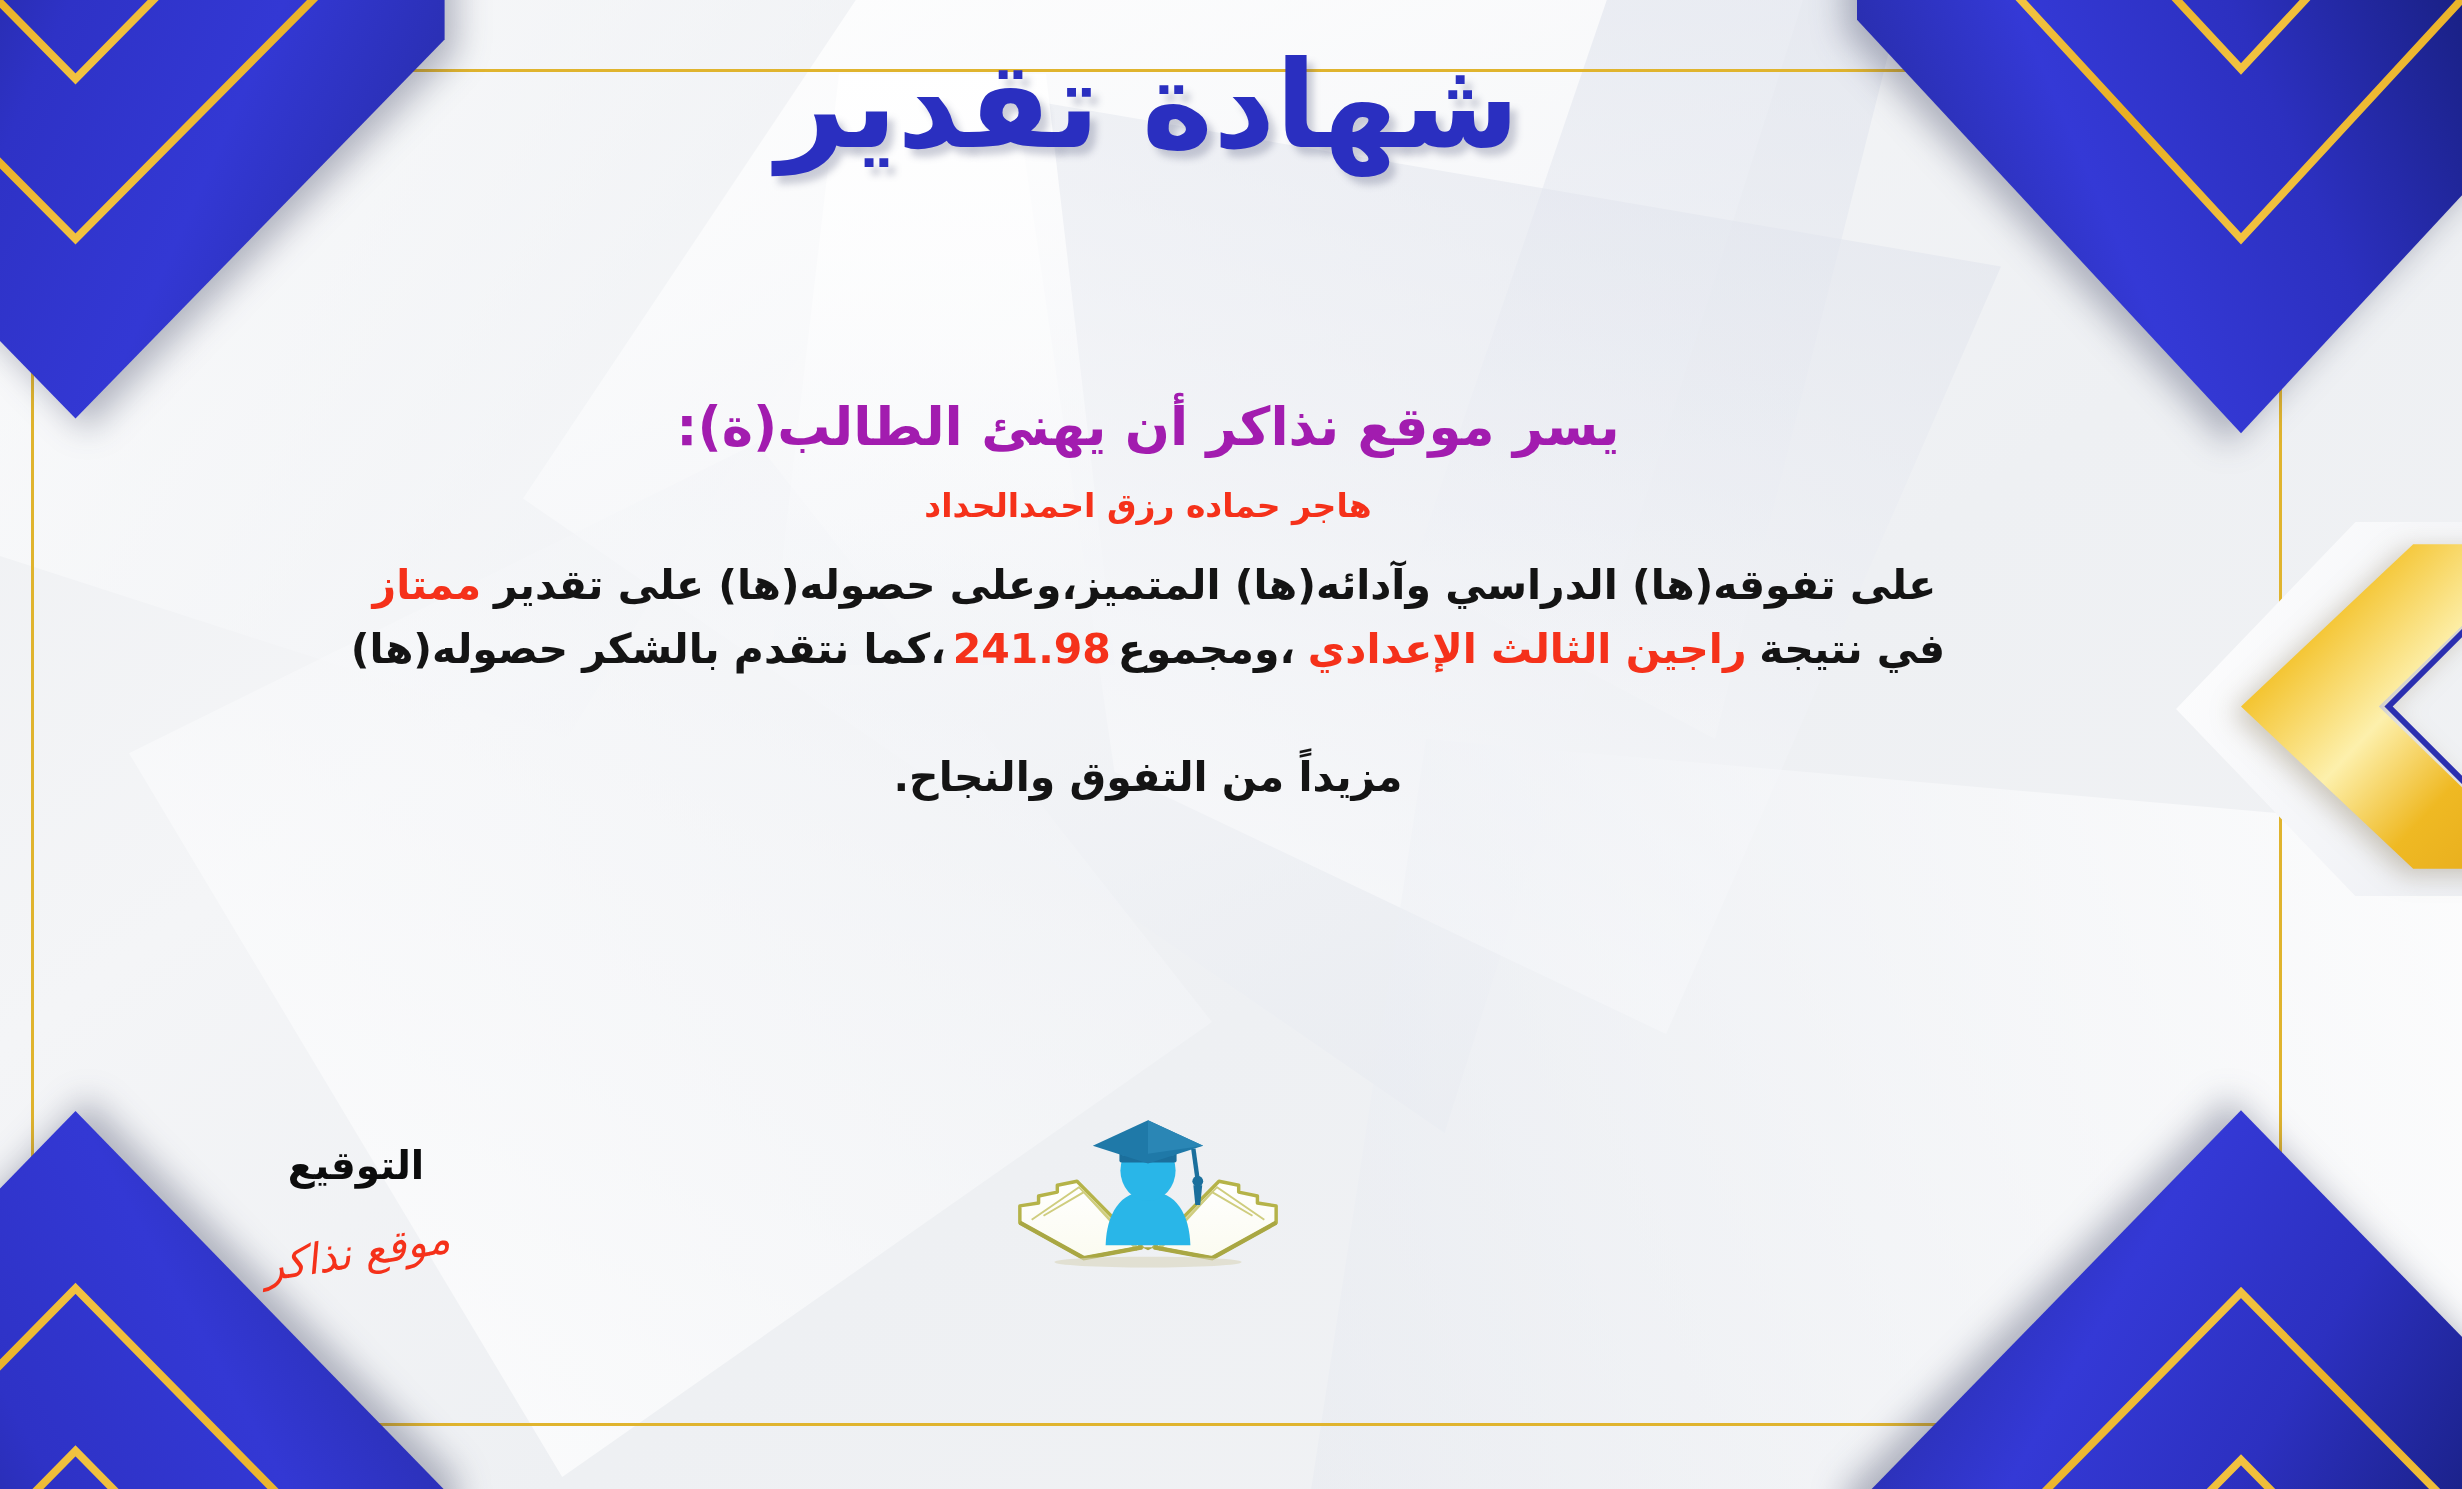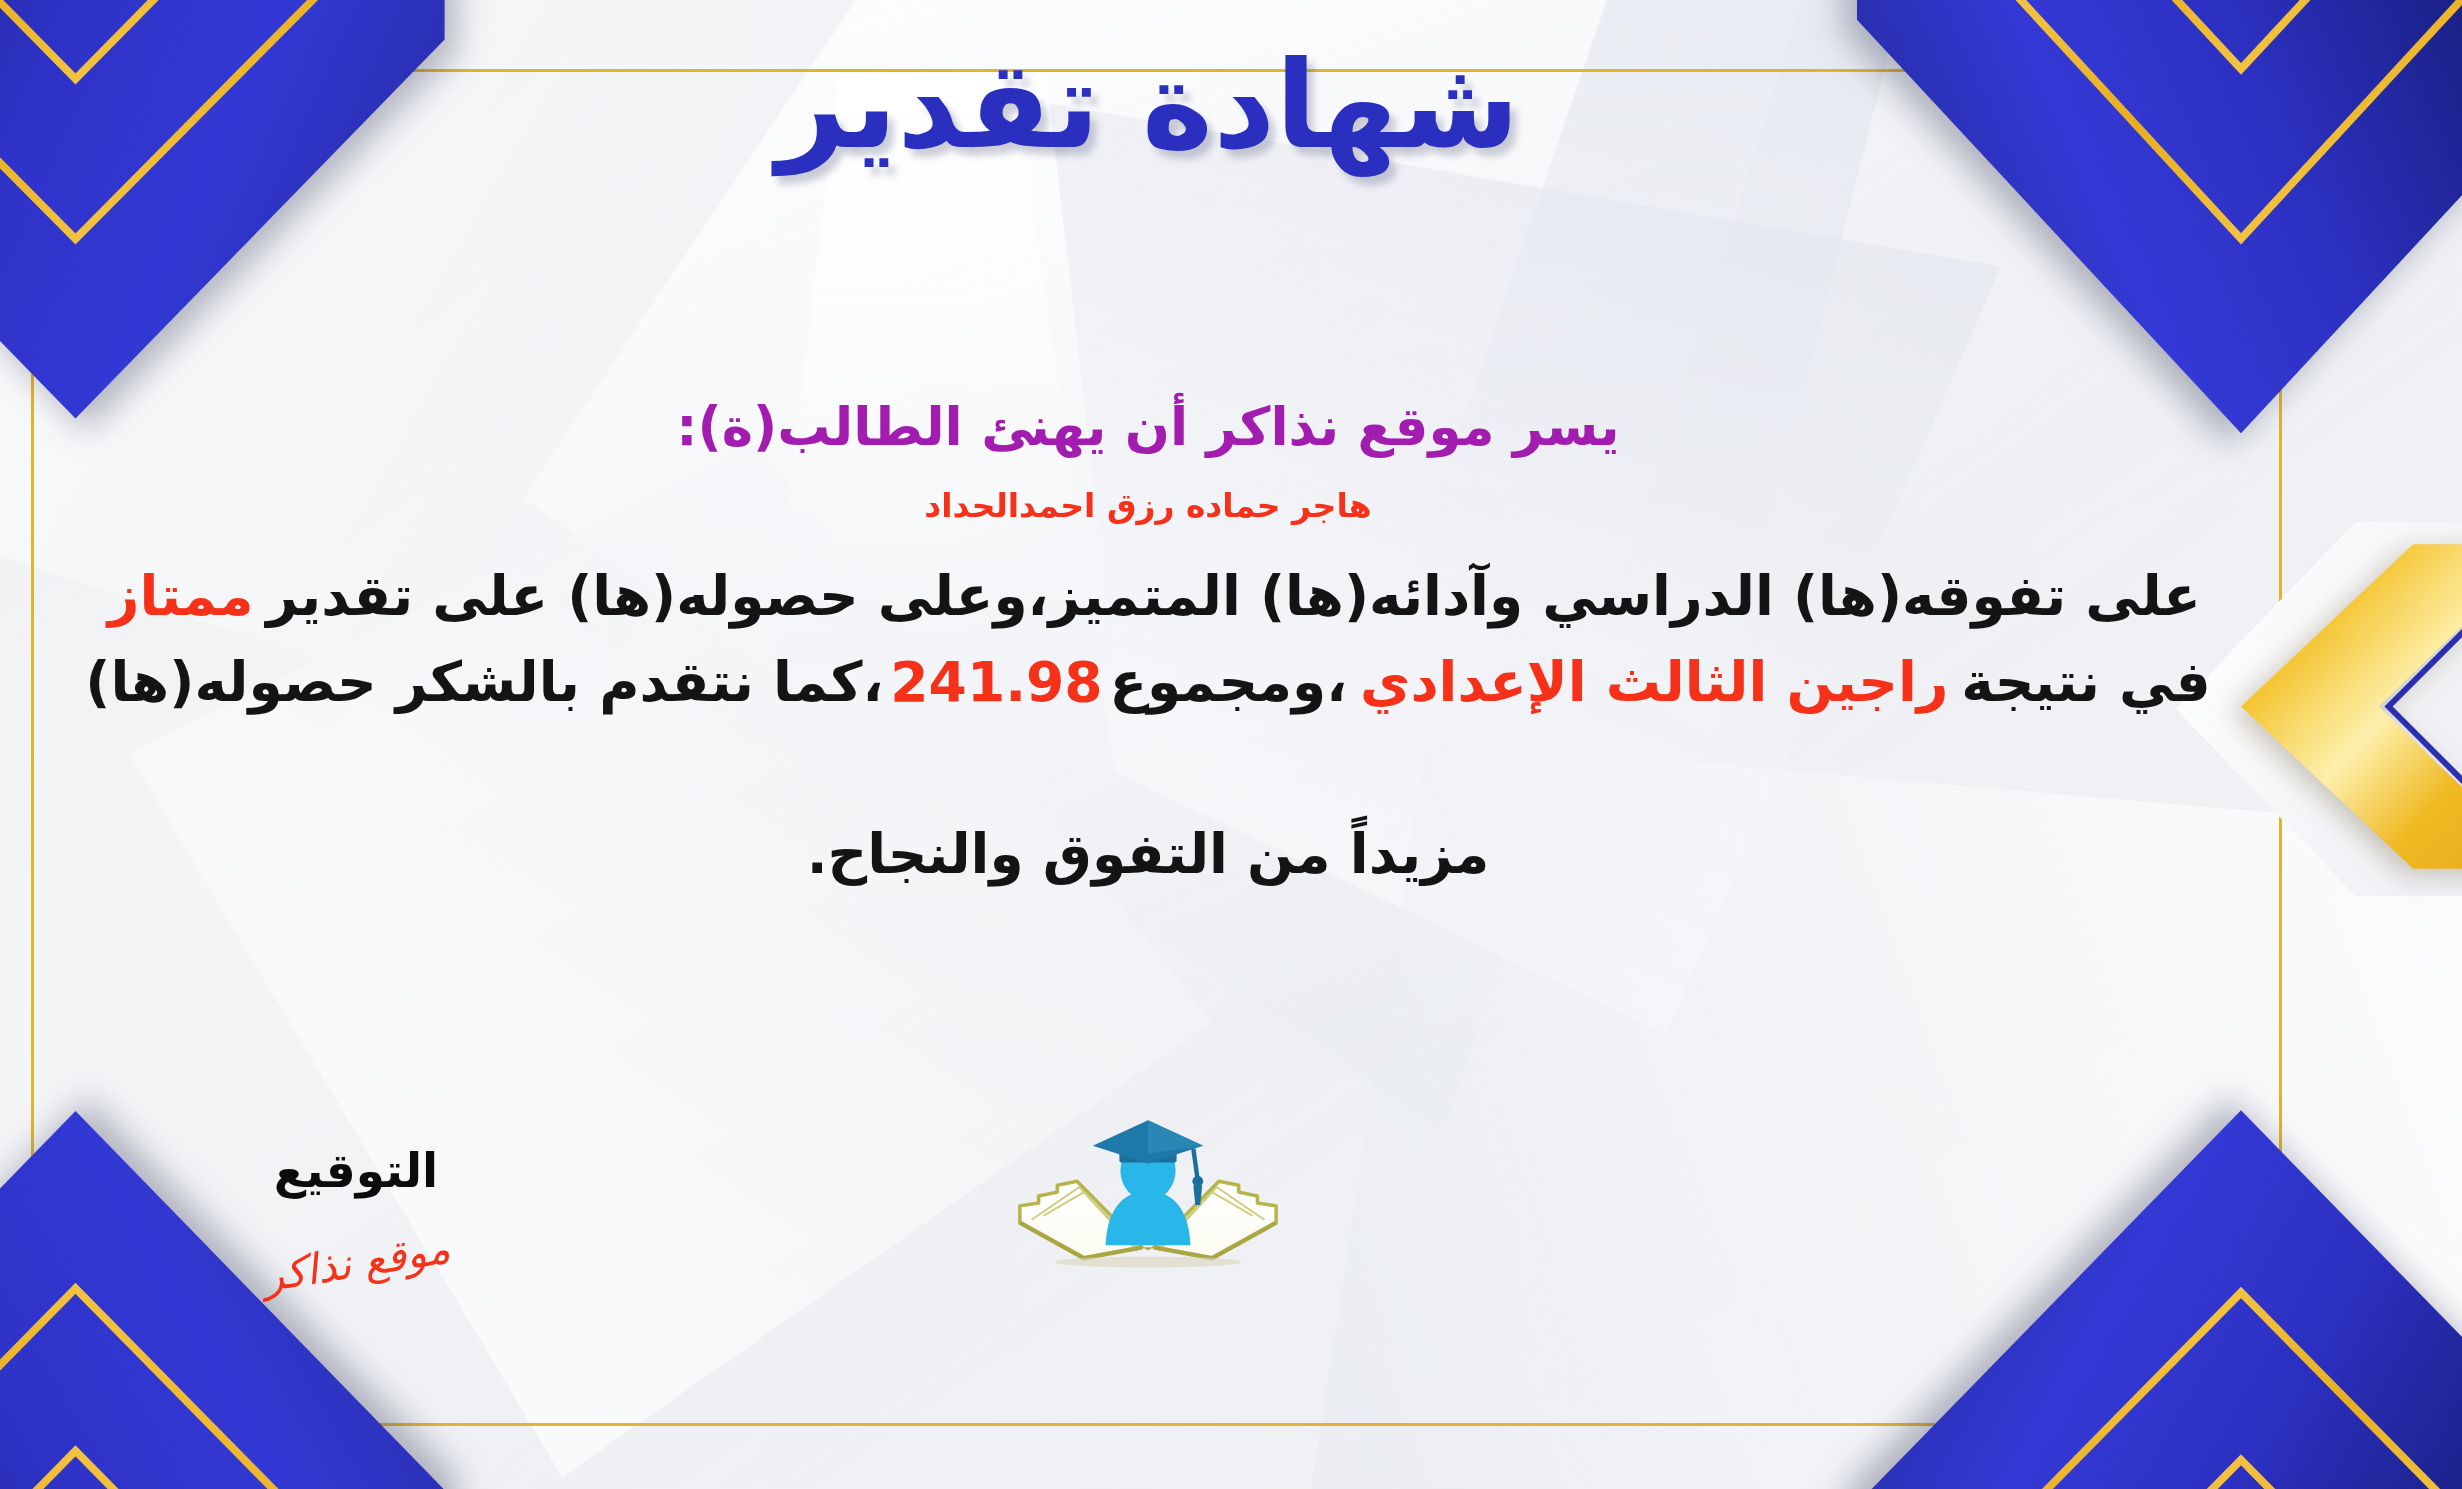--- a/index.html
+++ b/index.html
@@ -176,21 +176,21 @@
 
   .line-name {
     font-size: 33px;
     font-weight: 600;
     color: #f5311a;
     line-height: 1.4;
     margin-bottom: 25.6px;
   }
 
   .para {
-    font-size: 55px;
+    font-size: 41px;
     font-weight: 600;
     line-height: 1.56;
     color: #141414;
     text-align: center;
   }
   .para .hl {
     color: #f5311a;
     padding: 0 12.8px;
   }
   .para .hl-num {
@@ -200,21 +200,21 @@
 
   
   .signature-area {
     position: absolute;
     left: 340px;
     top: 1143px;
     width: 364px;
     text-align: center;
   }
   .sig-label {
-    font-size: 47px;
+    font-size: 39px;
     font-weight: 700;
     color: #0c0c0c;
     letter-spacing: 0;
   }
   .sig-script {
     margin-top: 40px;
     font-size: 42px;
     color: #f5311a;
     font-style: italic;
     font-family: "DejaVu Serif", "Liberation Serif", serif;

